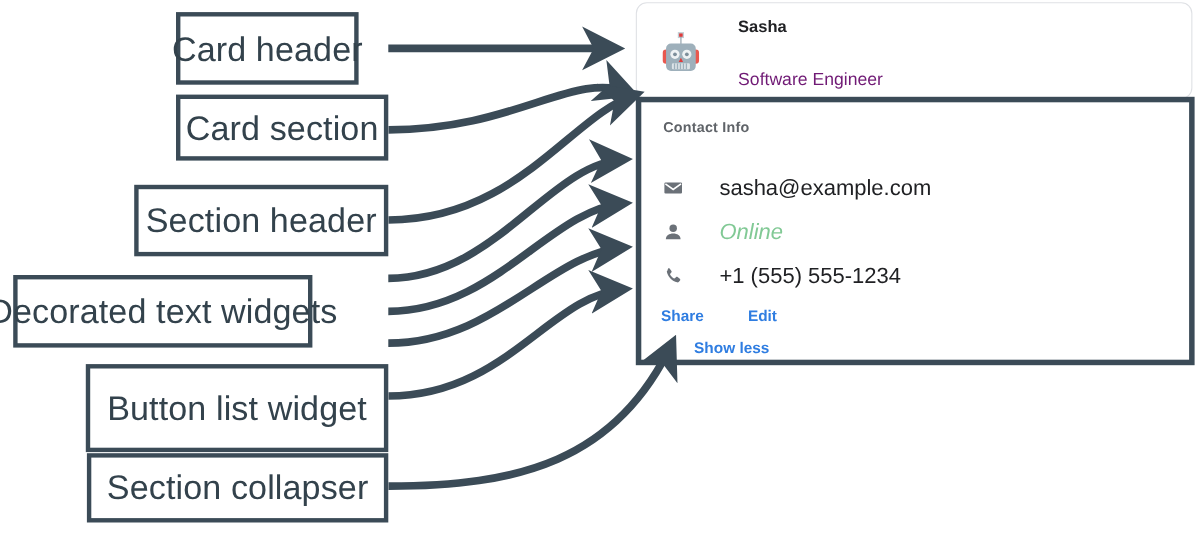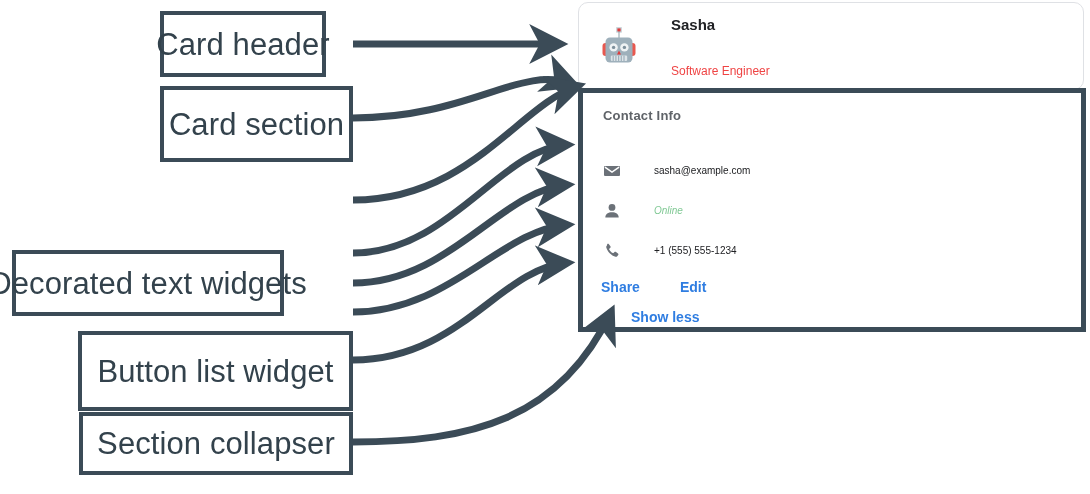--- a/index.html
+++ b/index.html
@@ -44,39 +44,39 @@
     border-radius:10px;
   }
   .card-header{
     display:flex;align-items:center;
     padding:14px 0 0 18px;
     gap:30px;
   }
   .avatar{width:44px;height:44px;flex:0 0 44px;position:relative;}
   .hdr-text{display:flex;flex-direction:column;gap:5px;}
   .hdr-title{font-size:15px;font-weight:bold;color:#202124;line-height:1;}
-  .hdr-sub{font-size:12px;color:#ef4444;line-height:1;margin-top:28px;}
+  .hdr-sub{font-size:16px;color:#701a75;line-height:1;margin-top:28px;}
 
   
   .section-box{
     position:absolute;
     left:0px;top:86px;
     width:508px;height:244px;
     box-sizing:border-box;
     border:5px solid #3b4b57;
     background:#fff;
   }
   .section-inner{padding:16px 0 0 20px;}
   .section-title{
     font-size:13px;font-weight:bold;color:#5f6368;
     letter-spacing:.2px;line-height:1;margin-bottom:38px;
   }
   .row{display:flex;align-items:center;height:22px;margin-bottom:18px;}
   .row-ic{width:18px;height:18px;flex:0 0 18px;margin-right:33px;display:block;}
-  .row-tx{font-size:10px;color:#202124;line-height:1;}
+  .row-tx{font-size:20px;color:#202124;line-height:1;}
   .row-tx.green{color:#81c995;font-style:italic;}
   .btnrow{display:flex;align-items:center;gap:40px;margin:-4px 0 0 -2px;height:22px;}
   .lbtn{
     font-size:14px;color:#2f7de1;font-weight:bold;line-height:1;
     background:none;border:0;padding:0;cursor:pointer;
     font-family:"Liberation Sans",sans-serif;
   }
   .collapse-wrap{margin:10px 0 0 28px;}
 </style>
 </head>
@@ -107,24 +107,27 @@
       <path d="M353,360 C460,360 500,268 567,263"></path>
 
       <path d="M353,442 C470,442 560,420 611,312"></path>
     </g>
   </svg>
 
   <div class="anno" style="left:160px;top:11px;width:166px;height:66px;">
     <span>Card header</span>
   </div>
 
-  <div class="anno" style="left:160px;top:86px;width:193px;height:76px;">
+  <div class="anno" style="left:160px;top:86px;width:193px;height:60px;">
     <span>Card section</span>
   </div>
 
+  <div class="anno" style="left:122px;top:168px;width:231px;height:65px;">
+    <span>Section header</span>
+  </div>
 
   <div class="anno" style="left:12px;top:250px;width:272px;height:66px;">
     <span>Decorated text widgets</span>
   </div>
 
   <div class="anno" style="left:78px;top:331px;width:275px;height:80px;">
     <span>Button list widget</span>
   </div>
 
   <div class="anno" style="left:79px;top:412px;width:274px;height:63px;">

